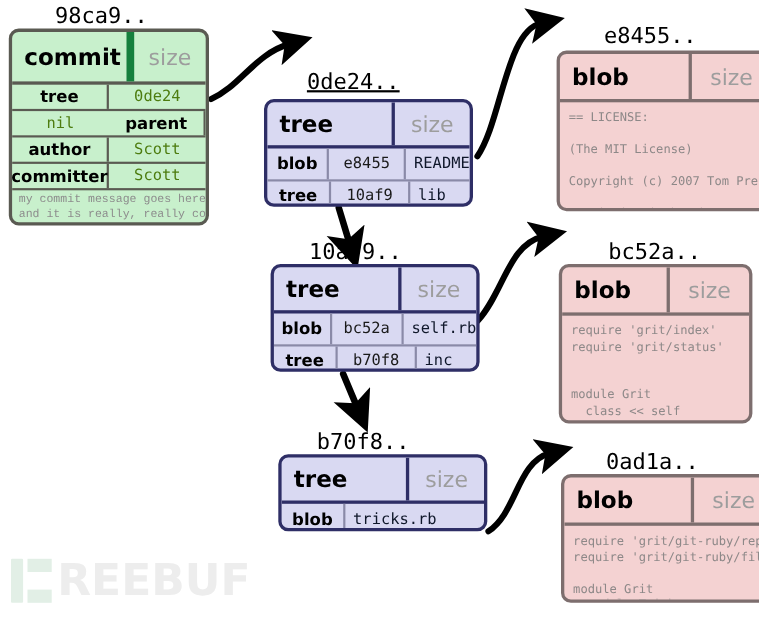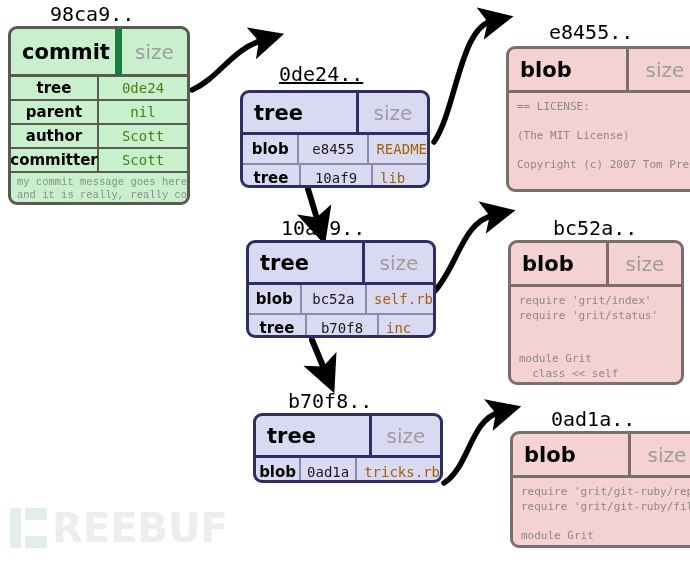--- a/index.html
+++ b/index.html
@@ -172,21 +172,21 @@
     font-family: "DejaVu Sans Mono", monospace;
     font-size: 14px;
     border-right: 2px solid #8a8aa8;
     color: #1a1a1a;
   }
   .tree-node .row .c3 {
     flex: 1;
     padding-left: 7px;
     font-family: "DejaVu Sans Mono", monospace;
     font-size: 14px;
-    color: #a16207;
+    color: #0f172a;
   }
 
   
   .blob-node {
     border: 3px solid #7d6e6e;
     background: #f4d2d2;
   }
   .blob-node .hdr {
     height: 44px;
     border-bottom: 3px solid #7d6e6e;
@@ -254,22 +254,22 @@
     <div class="hdr">
       <div class="type">commit</div>
       <div class="size">size</div>
     </div>
     <div class="rows">
       <div class="row">
         <div class="cell label">tree</div>
         <div class="cell value">0de24</div>
       </div>
       <div class="row">
+        <div class="cell value">nil</div>
         <div class="cell label">parent</div>
-        <div class="cell value">nil</div>
       </div>
       <div class="row">
         <div class="cell label">author</div>
         <div class="cell value">Scott</div>
       </div>
       <div class="row">
         <div class="cell label">committer</div>
         <div class="cell value">Scott</div>
       </div>
     </div>
@@ -322,21 +322,20 @@
   <div class="node-title" style="left:288px; top:389px;">b70f8..</div>
 
   <div class="node tree-node" style="left:253px; top:413px; width:190px; height:70px;">
     <div class="hdr">
       <div class="type">tree</div>
       <div class="size">size</div>
     </div>
     <div class="rows">
       <div class="row">
         <div class="cell c1">blob</div>
-        <div class="cell c2">0ad1a</div>
         <div class="cell c3">tricks.rb</div>
       </div>
     </div>
   </div>
 
   <div class="node-title" style="left:549px; top:20px;">e8455..</div>
 
   <div class="node blob-node" style="left:506px; top:46px; width:198px; height:146px;">
     <div class="hdr">
       <div class="type">blob</div>

